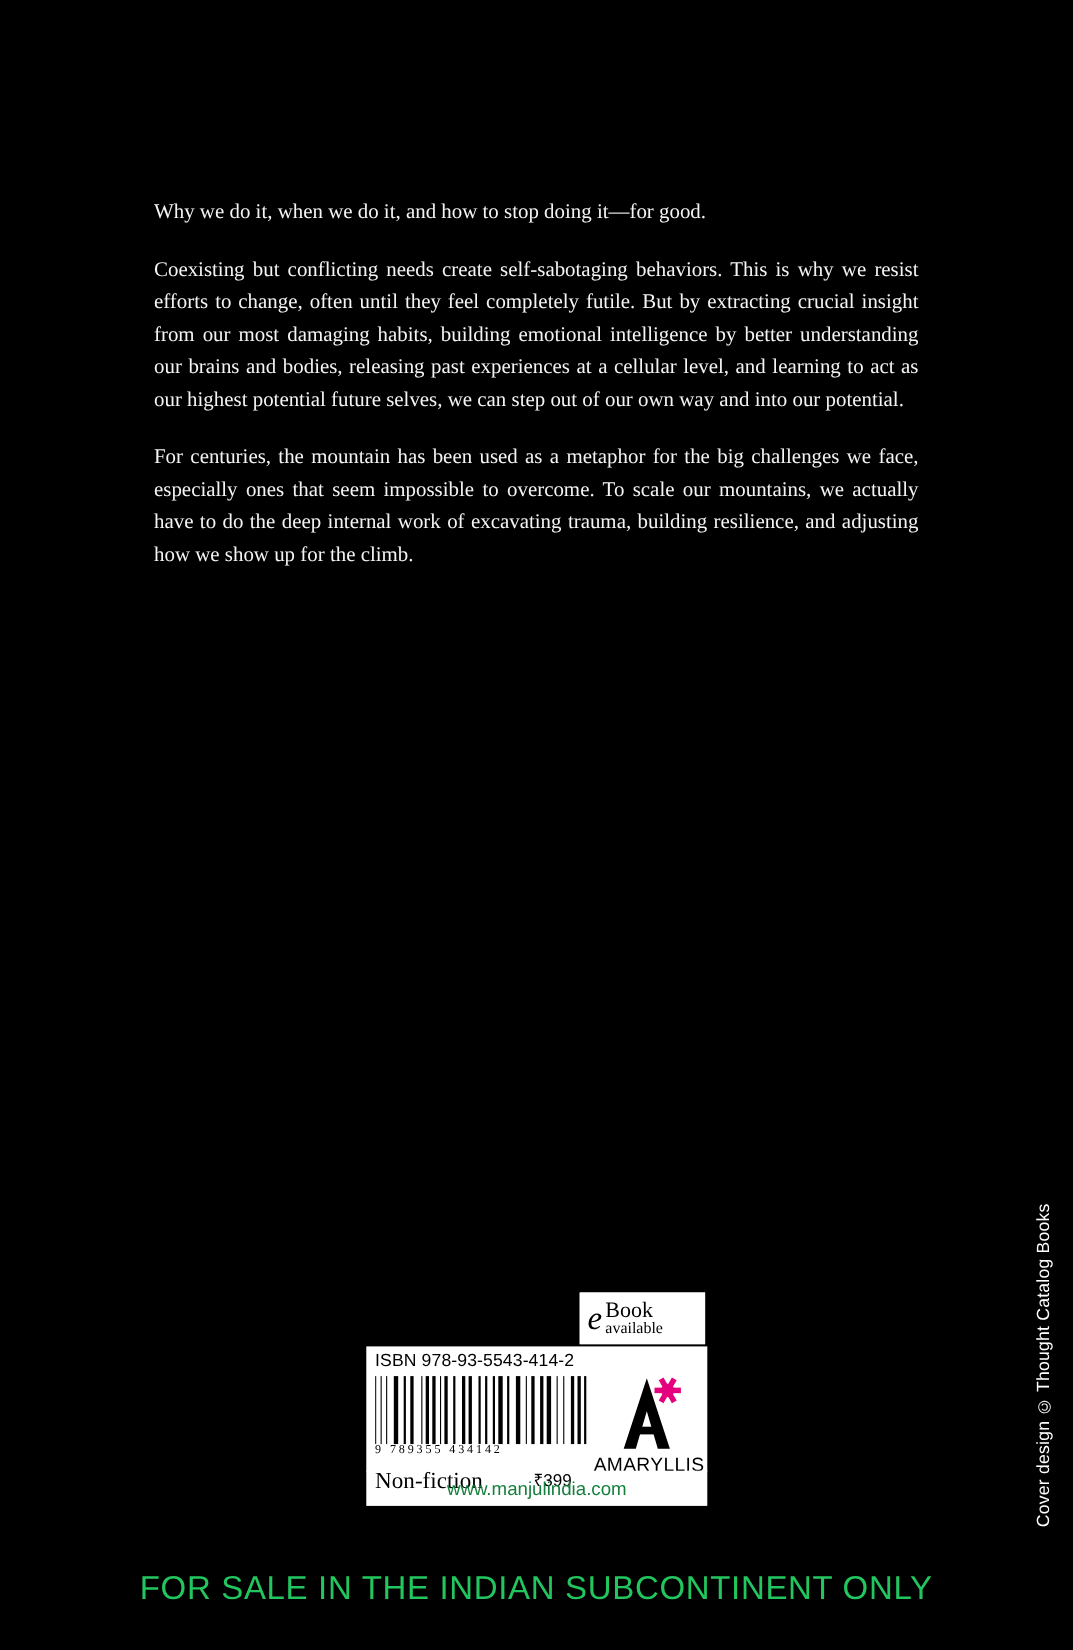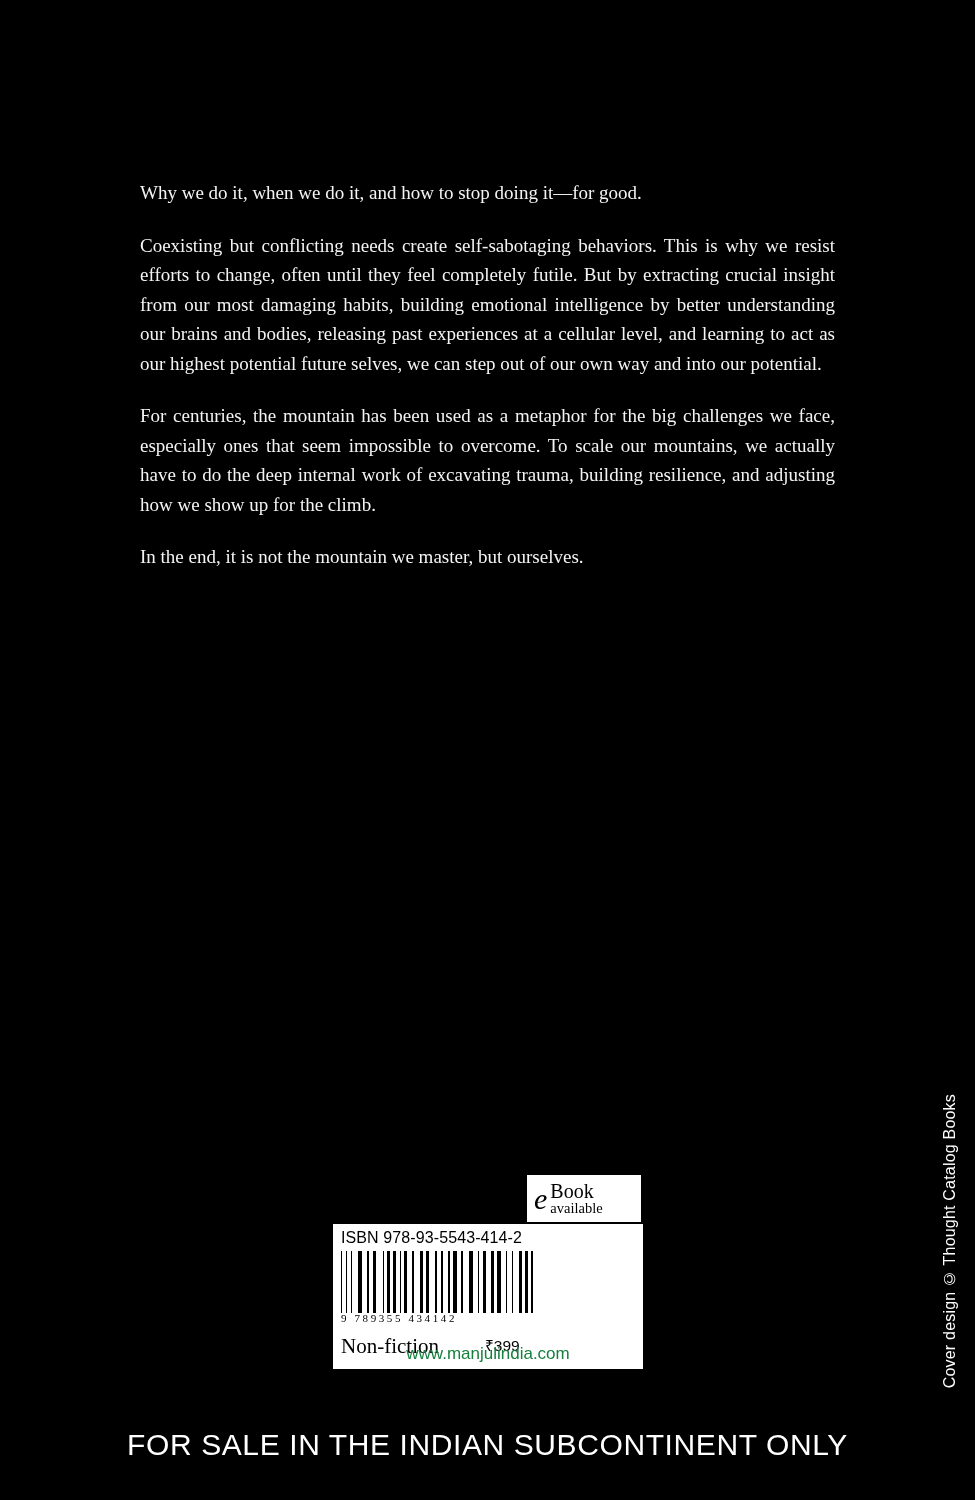--- a/index.html
+++ b/index.html
@@ -215,33 +215,32 @@
 
   .footer-note {
     position: absolute;
     left: 0;
     right: 0;
     bottom: 38px;
     text-align: center;
     font-family: "Liberation Sans", sans-serif;
     font-size: 30px;
     letter-spacing: 0.6px;
-    color: #ffffff;
+    color: #22c55e;
   }
 </style>
 </head>
 <body>
 
 <div class="page">
 
   <div class="content">
     <p class="body-par intro">Why we do it, when we do it, and how to stop doing it—for good.</p>
     <p class="body-par">Coexisting but conflicting needs create self-sabotaging behaviors. This is why we resist efforts to change, often until they feel completely futile. But by extracting crucial insight from our most damaging habits, building emotional intelligence by better understanding our brains and bodies, releasing past experiences at a cellular level, and learning to act as our highest potential future selves, we can step out of our own way and into our potential.</p>
     <p class="body-par">For centuries, the mountain has been used as a metaphor for the big challenges we face, especially ones that seem impossible to overcome. To scale our mountains, we actually have to do the deep internal work of excavating trauma, building resilience, and adjusting how we show up for the climb.</p>
-    <p class="body-par last">In the end, it is not the mountain we master, but ourselves.</p>
   </div>
 
   <div class="ebook-badge">
     <span class="ebook-e">e</span>
     <span class="ebook-words">
       <span class="w1">Book</span>
       <span class="w2">available</span>
     </span>
   </div>
 
@@ -306,20 +305,35 @@
         <i style="width: 2.45px; margin-right: 1.23px;"></i>
         <i style="width: 1.23px; margin-right: 1.23px; background: transparent;"></i>
         <i style="width: 1.23px; margin-right: 1.23px;"></i>
         <i style="width: 1.23px; margin-right: 1.23px; background: transparent;"></i>
       </div>
     <div class="barcode-digits">9 789355 434142</div>
 
     <div class="nonfiction">Non-fiction</div>
     <div class="price">₹399</div>
 
+    <div class="publisher">
+      <div class="publisher-mark">
+        <svg viewBox="0 0 66 72" width="66" height="72" aria-hidden="true">
+          <path d="M10 70 L31 6 L52 70 L41 70 L31 36 L21 70 Z" fill="#000000"></path>
+          <rect x="19" y="50" width="26" height="7" fill="#000000"></rect>
+          <g fill="#e5007d">
+            <circle cx="50" cy="17" r="6"></circle>
+            <rect x="47.5" y="5" width="5" height="24" transform="rotate(30 50 17)"></rect>
+            <rect x="47.5" y="5" width="5" height="24" transform="rotate(-30 50 17)"></rect>
+            <rect x="47.5" y="5" width="5" height="24" transform="rotate(90 50 17)"></rect>
+          </g>
+        </svg>
+      </div>
+      <div class="publisher-name">AMARYLLIS</div>
+    </div>
 
     <div class="isbn-divider"></div>
     <div class="website">www.manjulindia.com</div>
   </div>
 
   <div class="credit">Cover design © Thought Catalog Books</div>
 
   <div class="footer-note">FOR SALE IN THE INDIAN SUBCONTINENT ONLY</div>
 
 </div>

